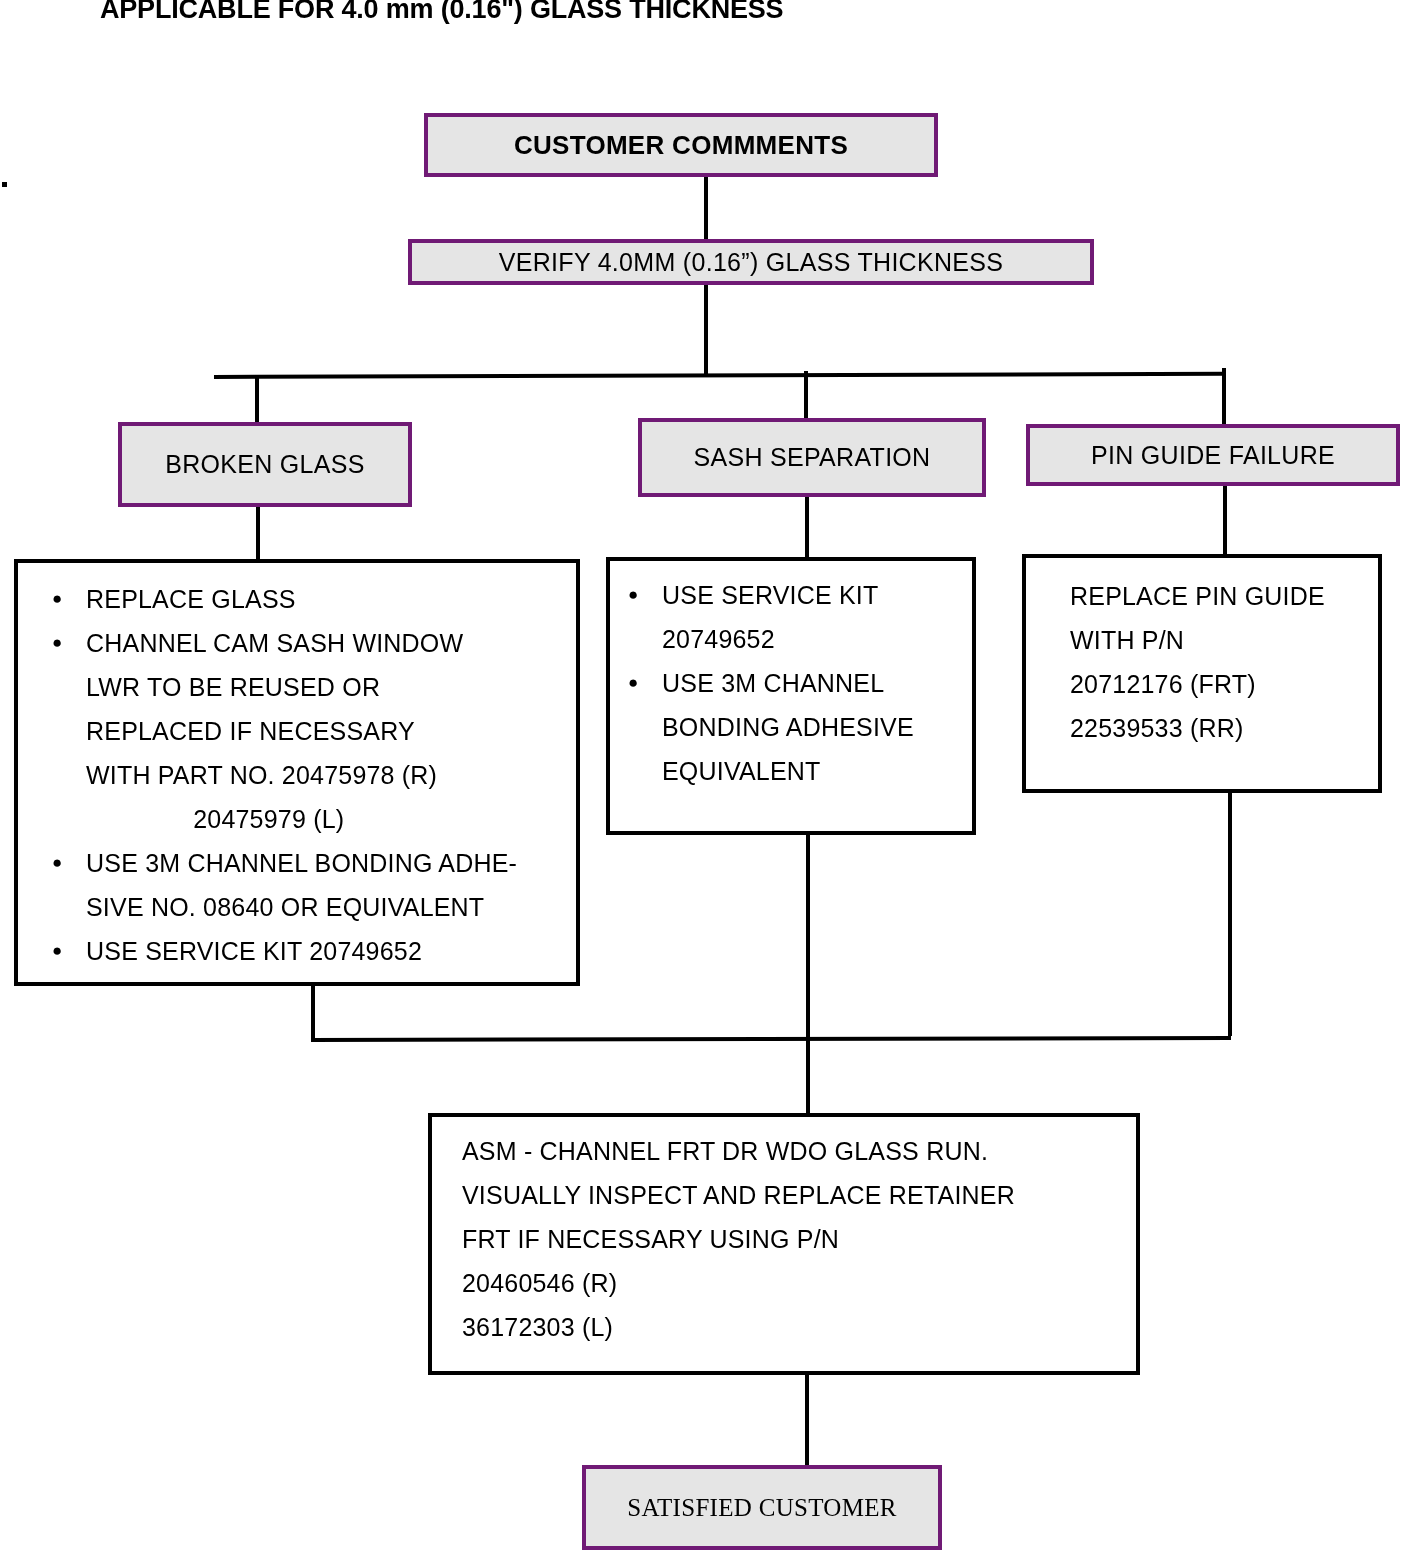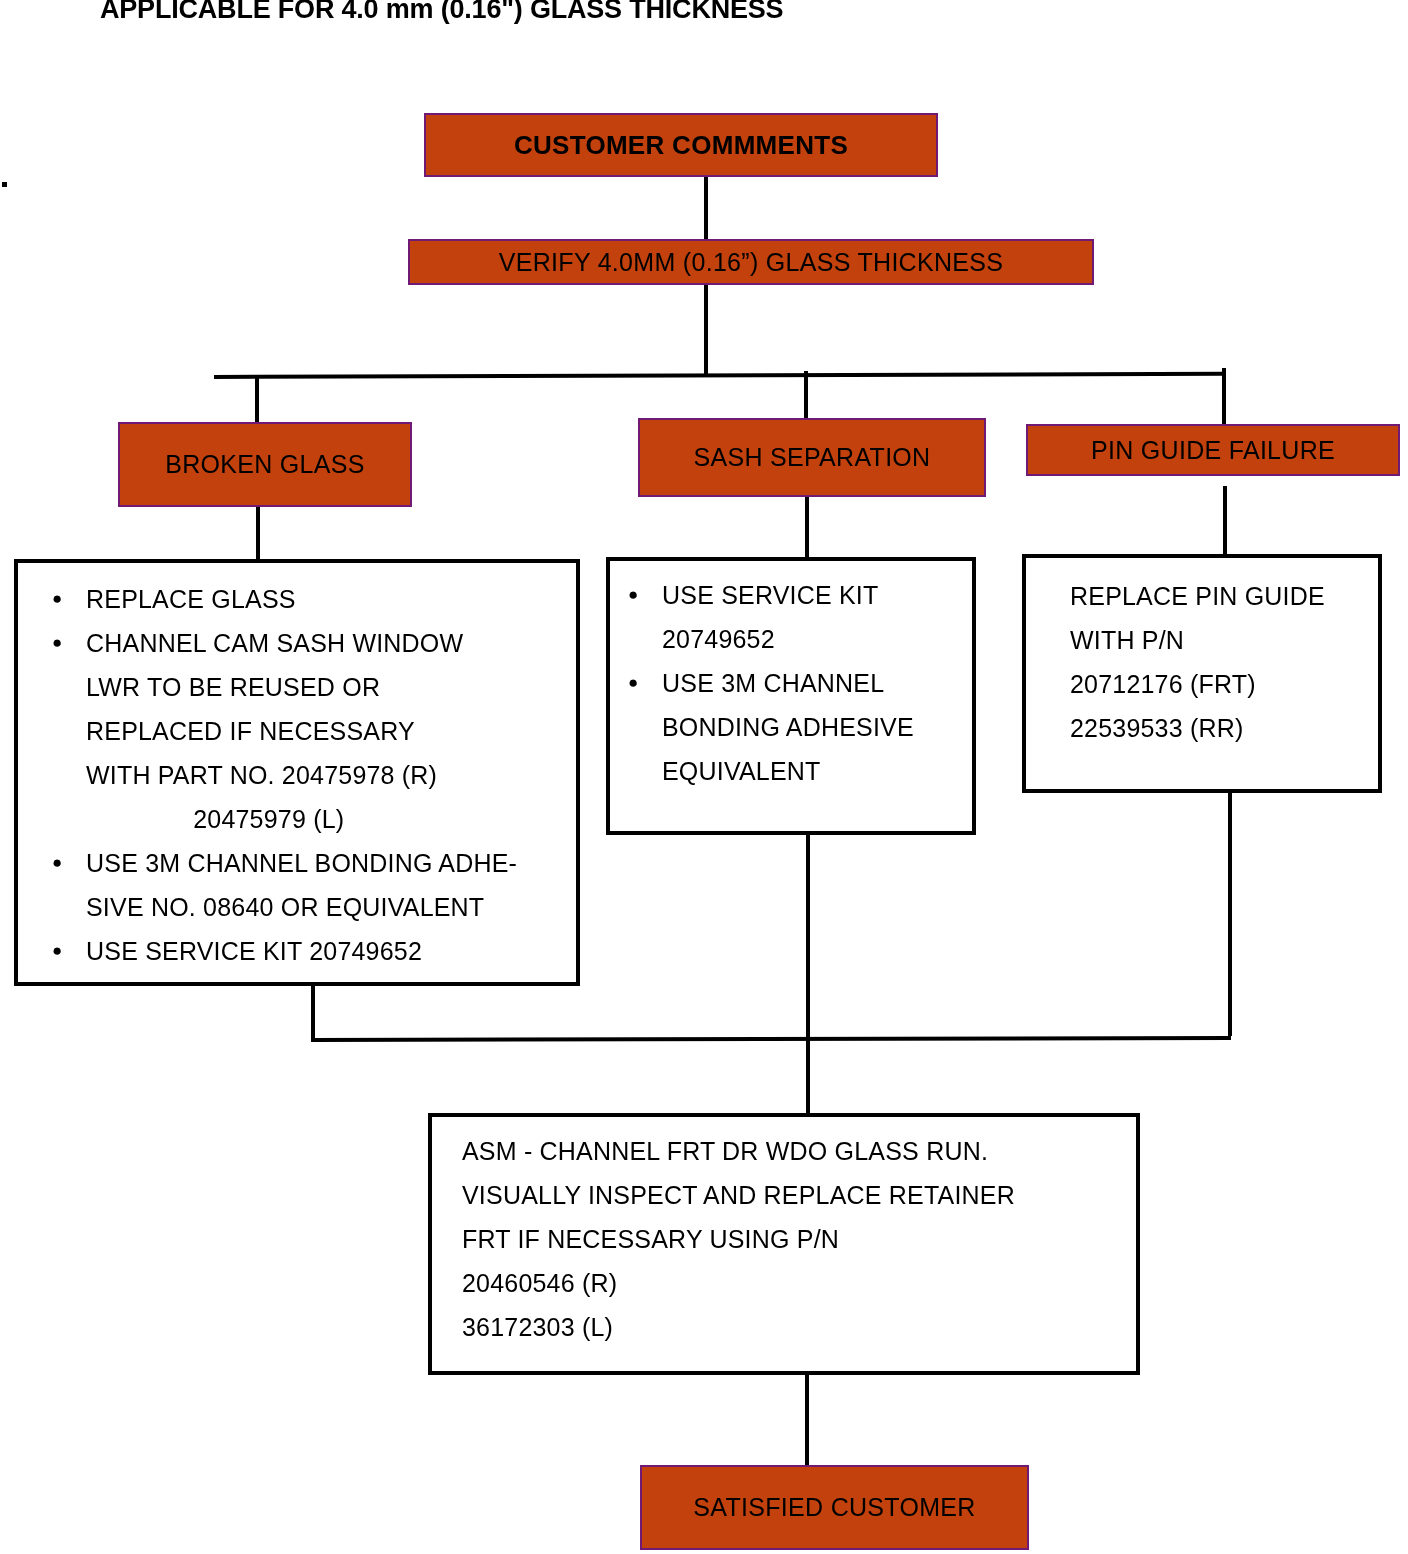--- a/index.html
+++ b/index.html
@@ -39,22 +39,22 @@
     top: 182px;
     width: 5px;
     height: 5px;
     background: #000;
   }
 
   
   .node {
     position: absolute;
     box-sizing: border-box;
-    border: 2px solid #701a75;
-    background: #c2410c;
+    border: 4px solid #701a75;
+    background: #e5e5e5;
     display: flex;
   }
   .node.center {
     align-items: center;
     justify-content: center;
   }
   .node-label {
     font-size: 25px;
     letter-spacing: 0.3px;
     white-space: nowrap;
@@ -147,21 +147,21 @@
   <div class="vline" style="left:1222px; top:368px; height:58px;"></div>
 
   <div class="node center" style="left:118px; top:422px; width:294px; height:85px;">
     <span class="node-label">BROKEN GLASS</span>
   </div>
 
   <div class="node center" style="left:638px; top:418px; width:348px; height:79px;">
     <span class="node-label">SASH SEPARATION</span>
   </div>
 
-  <div class="node center" style="left:1026px; top:424px; width:374px; height:52px;">
+  <div class="node center" style="left:1026px; top:424px; width:374px; height:62px;">
     <span class="node-label">PIN GUIDE FAILURE</span>
   </div>
 
   <div class="vline" style="left:256px; top:507px; height:54px;"></div>
   <div class="vline" style="left:805px; top:497px; height:62px;"></div>
   <div class="vline" style="left:1223px; top:486px; height:70px;"></div>
 
   <div class="body-box" style="left:14px; top:559px; width:566px; height:427px;padding-left:12px;">
     <div class="lines" style="left:68px; top:14px;">
       <div class="line bullet">REPLACE GLASS</div>
@@ -208,17 +208,17 @@
       <div class="line">ASM - CHANNEL FRT DR WDO GLASS RUN.</div>
       <div class="line">VISUALLY INSPECT AND REPLACE RETAINER</div>
       <div class="line">FRT IF NECESSARY USING P/N</div>
       <div class="line">20460546 (R)</div>
       <div class="line">36172303 (L)</div>
     </div>
   </div>
 
   <div class="vline" style="left:805px; top:1375px; height:90px;"></div>
 
-  <div class="node center" style="left:640px; top:1465px; width:389px; height:85px;">
+  <div class="node center" style="left:582px; top:1465px; width:360px; height:85px;font-family:Liberation Serif, serif;">
     <span class="node-label">SATISFIED CUSTOMER</span>
   </div>
 
 </div>
 
 </body></html>

